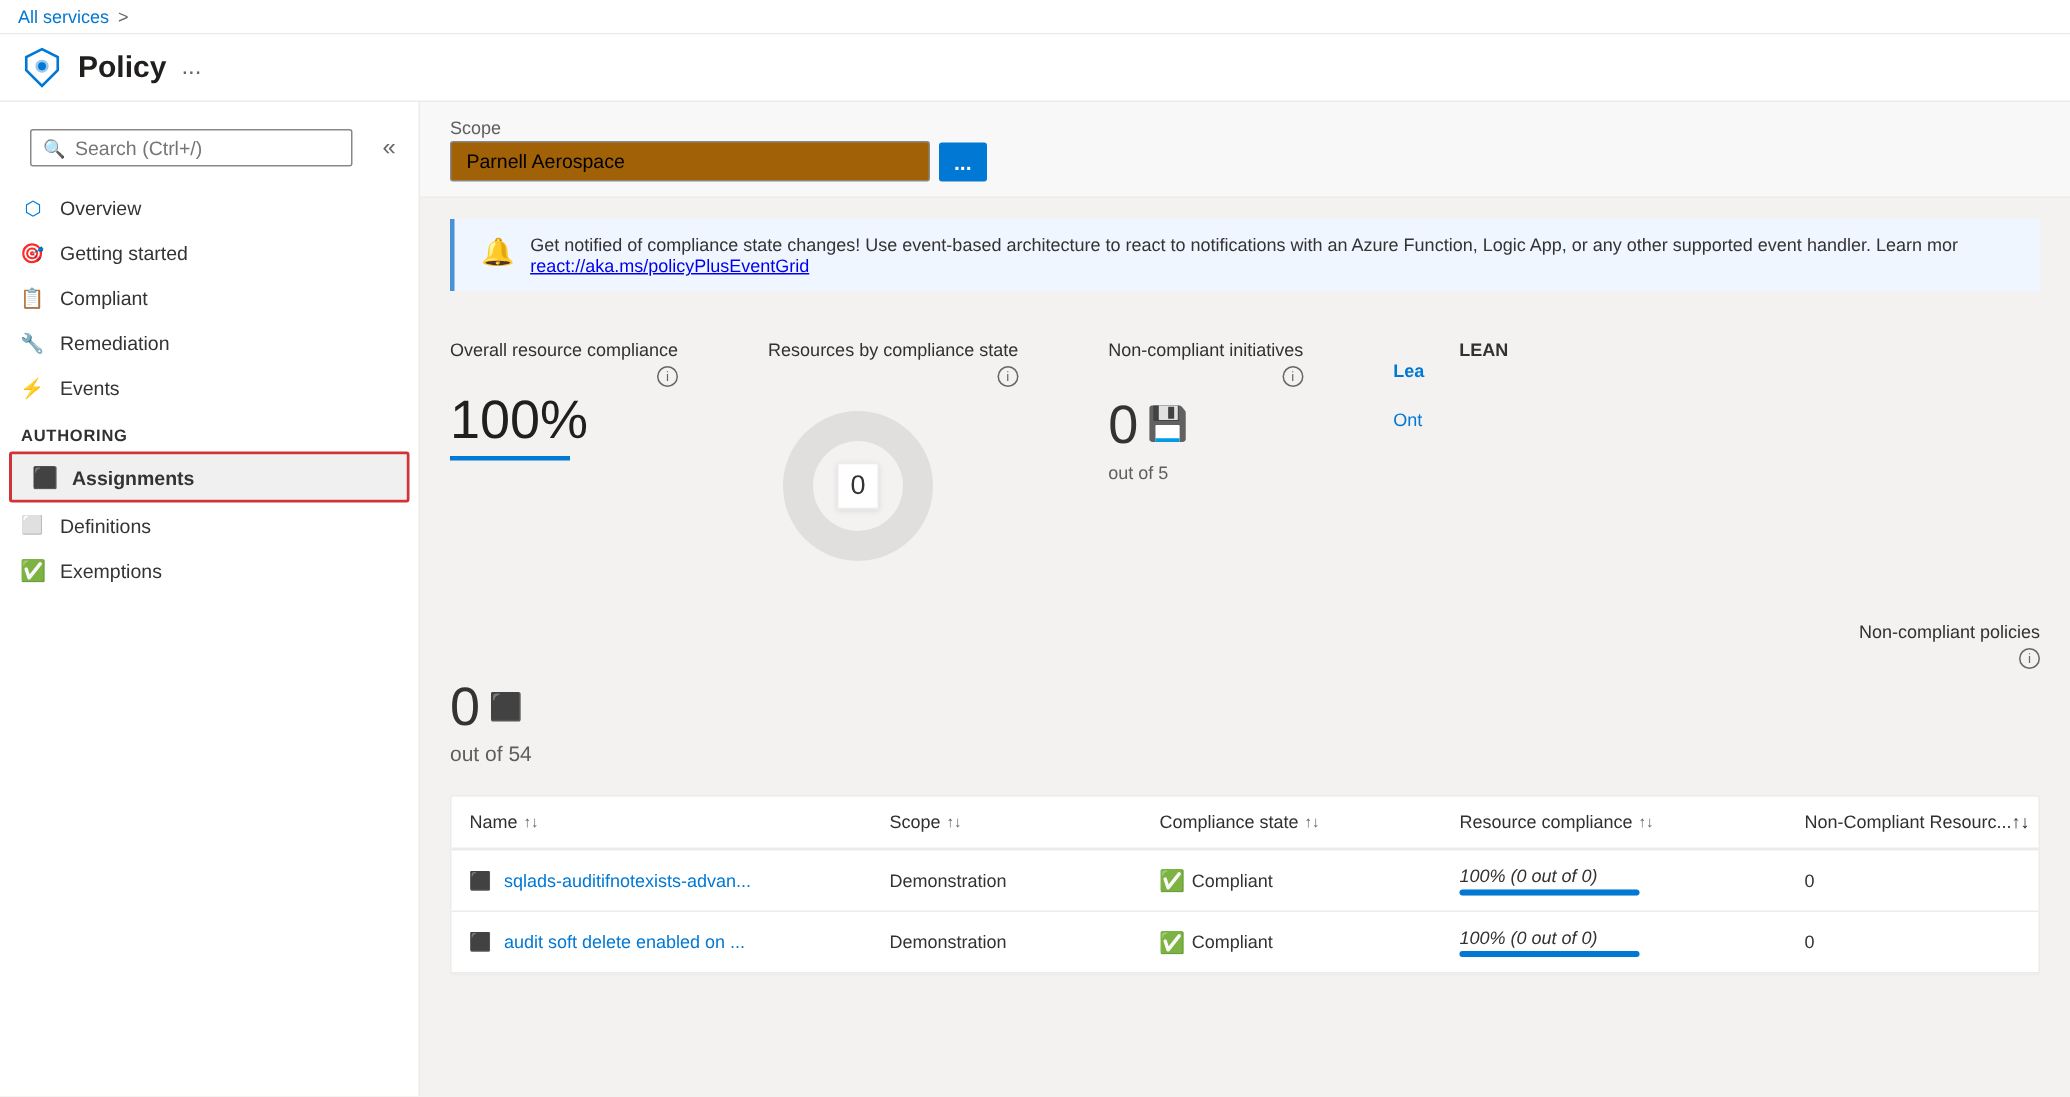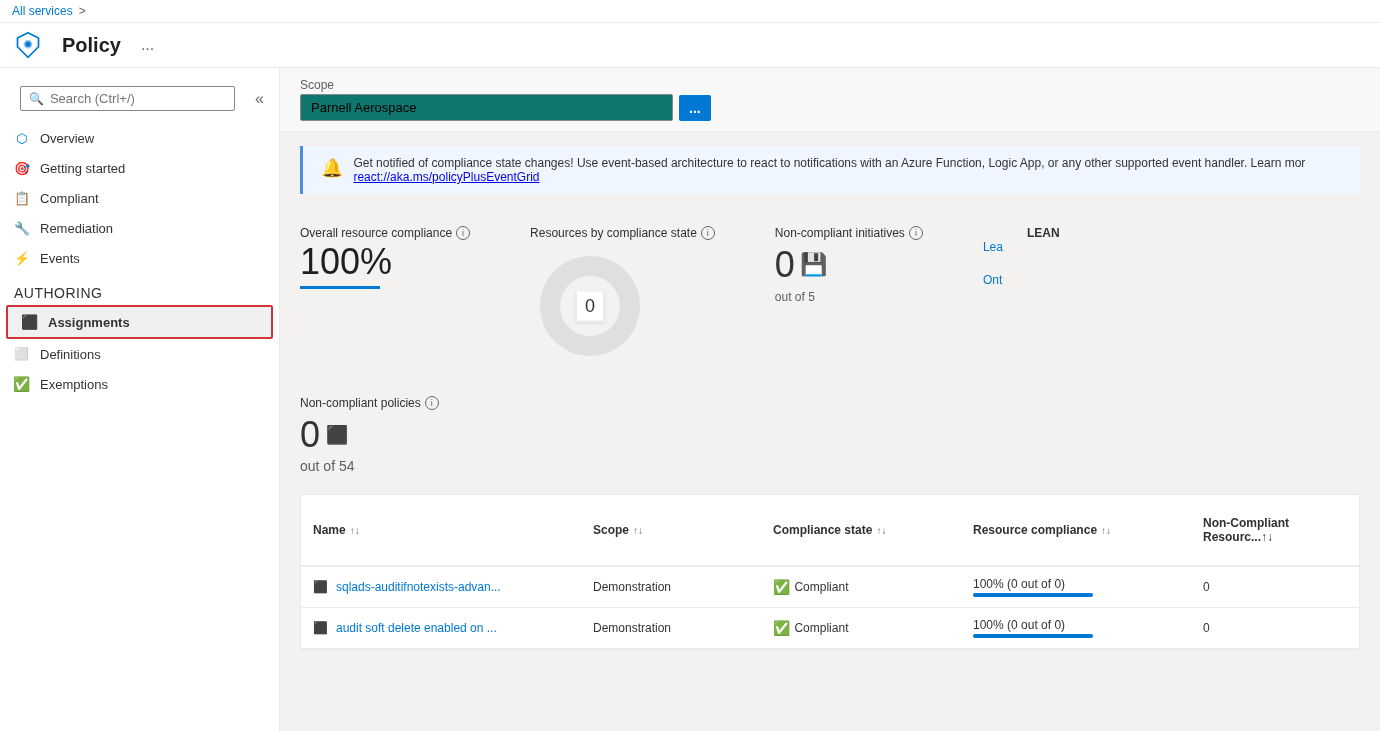--- a/index.html
+++ b/index.html
@@ -4,56 +4,56 @@
   <style>
     * { box-sizing: border-box; margin: 0; padding: 0; }
     body { font-family: 'Segoe UI', Arial, sans-serif; font-size: 13px; color: #333; background: #f3f2f1; display: flex; flex-direction: column; height: 731px; overflow: hidden; }
 
     
     .top-bar { background: #fff; padding: 4px 12px; display: flex; align-items: center; gap: 6px; border-bottom: 1px solid #edebe9; }
     .top-bar a { color: #0078d4; text-decoration: none; font-size: 12px; }
     .top-bar .chevron { color: #666; font-size: 12px; }
 
     
-    .app-header { background: #fff; padding: 8px 14px; display: flex; align-items: center; gap: 20px; border-bottom: 1px solid #edebe9; }
+    .app-header { background: #fff; padding: 8px 14px; display: flex; align-items: center; gap: 10px; border-bottom: 1px solid #edebe9; }
     .app-title { font-size: 20px; font-weight: 600; color: #201f1e; }
     .app-ellipsis { color: #666; font-size: 16px; cursor: pointer; }
 
     
     .main-layout { display: flex; flex: 1; overflow: hidden; }
 
     
     .sidebar { width: 280px; background: #fff; border-right: 1px solid #edebe9; display: flex; flex-direction: column; overflow-y: auto; padding: 8px 0; flex-shrink: 0; }
     .search-wrapper { display: flex; align-items: center; border: 1px solid #8a8886; border-radius: 2px; padding: 4px 8px; gap: 6px; margin: 6px 10px; }
     .search-wrapper span.search-icon { color: #666; font-size: 12px; }
     .search-wrapper input { border: none; outline: none; font-size: 13px; flex: 1; color: #333; }
     .collapse-btn { margin-left: auto; padding: 0 10px; cursor: pointer; color: #666; font-size: 16px; }
 
     .sidebar-nav-item { display: flex; align-items: center; gap: 10px; padding: 7px 14px; cursor: pointer; color: #333; font-size: 13px; }
     .sidebar-nav-item.active { background: #f0f0f0; font-weight: 600; }
     .sidebar-nav-item .nav-icon { width: 16px; height: 16px; display: flex; align-items: center; justify-content: center; flex-shrink: 0; }
 
-    .sidebar-section-label { padding: 12px 14px 4px; font-size: 14px; font-weight: 400; color: #323130; text-transform: uppercase; letter-spacing: 0.5px; }
+    .sidebar-section-label { padding: 12px 14px 4px; font-size: 11px; font-weight: 700; color: #323130; text-transform: uppercase; letter-spacing: 0.5px; }
 
     
     .content { flex: 1; overflow-y: auto; background: #f3f2f1; }
     .scope-label { font-size: 12px; color: #605e5c; margin-bottom: 2px; }
     .scope-input-wrapper { display: flex; align-items: center; gap: 6px; }
-    .scope-input { border: 1px solid #8a8886; padding: 5px 10px; font-size: 13px; width: 373px; background: #0f766e; border-radius: 2px; }
+    .scope-input { border: 1px solid #8a8886; padding: 5px 10px; font-size: 13px; width: 320px; background: #a16207; border-radius: 2px; }
     .scope-btn { background: #0078d4; color: #fff; border: none; padding: 5px 10px; cursor: pointer; font-size: 14px; border-radius: 2px; font-weight: bold; }
 
     
     .banner { background: #f0f6ff; border-left: 3px solid #4a90d9; padding: 10px 18px; margin: 14px 20px; display: flex; align-items: flex-start; gap: 10px; font-size: 12px; color: #333; }
     .banner-icon { font-size: 18px; margin-top: 1px; flex-shrink: 0; }
 
     
     .stats-section { padding: 18px 20px 10px; display: flex; gap: 60px; align-items: flex-start; }
 
     .stat-block { display: flex; flex-direction: column; gap: 4px; }
-    .stat-label { font-size: 12px; color: #323130; display: flex; align-items: flex-end; gap: 4px; }
+    .stat-label { font-size: 12px; color: #323130; display: flex; align-items: flex-end; gap: 4px; flex-direction: column; }
     .stat-value { font-size: 36px; font-weight: 300; color: #201f1e; line-height: 1; }
     .stat-subtext { font-size: 12px; color: #605e5c; }
     .stat-underline { height: 3px; background: #0078d4; width: 80px; margin-top: 2px; }
 
     .info-icon { width: 14px; height: 14px; border-radius: 50%; border: 1px solid #666; display: inline-flex; align-items: center; justify-content: center; font-size: 9px; color: #666; cursor: help; }
 
     
     .chart-area { position: relative; width: 120px; height: 120px; flex-shrink: 0; }
     .donut-svg { width: 120px; height: 120px; }
     .chart-center { position: absolute; top: 50%; left: 50%; transform: translate(-50%, -50%); font-size: 18px; font-weight: 400; color: #333; background: #fff; padding: 4px 8px; border: 1px solid #edebe9; box-shadow: 0 1px 4px rgba(0,0,0,0.1); }
@@ -68,27 +68,27 @@
     .initiatives-value-row { display: flex; align-items: center; gap: 6px; }
 
     
     .policies-section { padding: 0 20px 10px; margin-top: 20px; }
     .policies-value-row { display: flex; align-items: center; gap: 6px; margin-top: 4px; }
     .out-of { font-size: 14px; color: #605e5c; margin-top: 2px; }
 
     
     .table-section { margin: 10px 20px; background: #fff; border: 1px solid #edebe9; border-radius: 2px; }
     .table-header { display: grid; grid-template-columns: 280px 180px 200px 230px 180px 120px; border-bottom: 2px solid #edebe9; }
-    .th { padding: 21px 12px; font-size: 12px; font-weight: 700; color: #323130; display: flex; align-items: center; gap: 4px; cursor: pointer; }
+    .th { padding: 10px 12px; font-size: 12px; font-weight: 400; color: #323130; display: flex; align-items: center; gap: 4px; cursor: pointer; }
     .sort-icon { font-size: 10px; color: #666; }
     .table-row-grid { display: grid; grid-template-columns: 280px 180px 200px 230px 180px 120px; border-bottom: 1px solid #edebe9; }
     .td { padding: 10px 12px; font-size: 12px; color: #333; display: flex; align-items: center; gap: 4px; }
     .td a { color: #0078d4; text-decoration: none; }
     .compliant-icon { color: #107c10; font-size: 14px; }
-    .progress-bar-container { display: flex; flex-direction: column; gap: 2px; }
+    .progress-bar-container { display: flex; flex-direction: column; gap: 2px; font-style: italic; }
     .progress-bar { height: 4px; background: #e1dfdd; border-radius: 2px; width: 120px; }
     .progress-fill { height: 4px; background: #0078d4; border-radius: 2px; }
 
     .sidebar-top { display: flex; align-items: center; padding: 4px 10px 6px; }
 
     
     .policy-icon-svg { width: 28px; height: 28px; }
   </style>
 </head>
 <body>
@@ -212,21 +212,21 @@
         </div>
         <div class="initiatives-value-row">
           <span style="font-size:36px; font-weight:300;">0</span>
           <span style="font-size:22px;">💾</span>
         </div>
         <div class="stat-subtext">out of 5</div>
       </div>
 
       <div style="display:flex; flex-direction:column;">
         <span style="font-size:12px; font-weight:600; color:#323130;padding-left:44px;">LEAN</span>
-        <a href="#" style="color:#0078d4; font-size:12px; text-decoration:none;">Lea</a>
+        <a href="#" style="color:#0078d4; font-size:12px; text-decoration:none;font-weight:bold;">Lea</a>
         <a href="#" style="color:#0078d4; font-size:12px; text-decoration:none;margin-top:19px;">Ont</a>
       </div>
     </div>
 
     <div class="policies-section">
       <div class="stat-label">
         <span>Non-compliant policies</span>
         <span class="info-icon">i</span>
       </div>
       <div class="policies-value-row">

